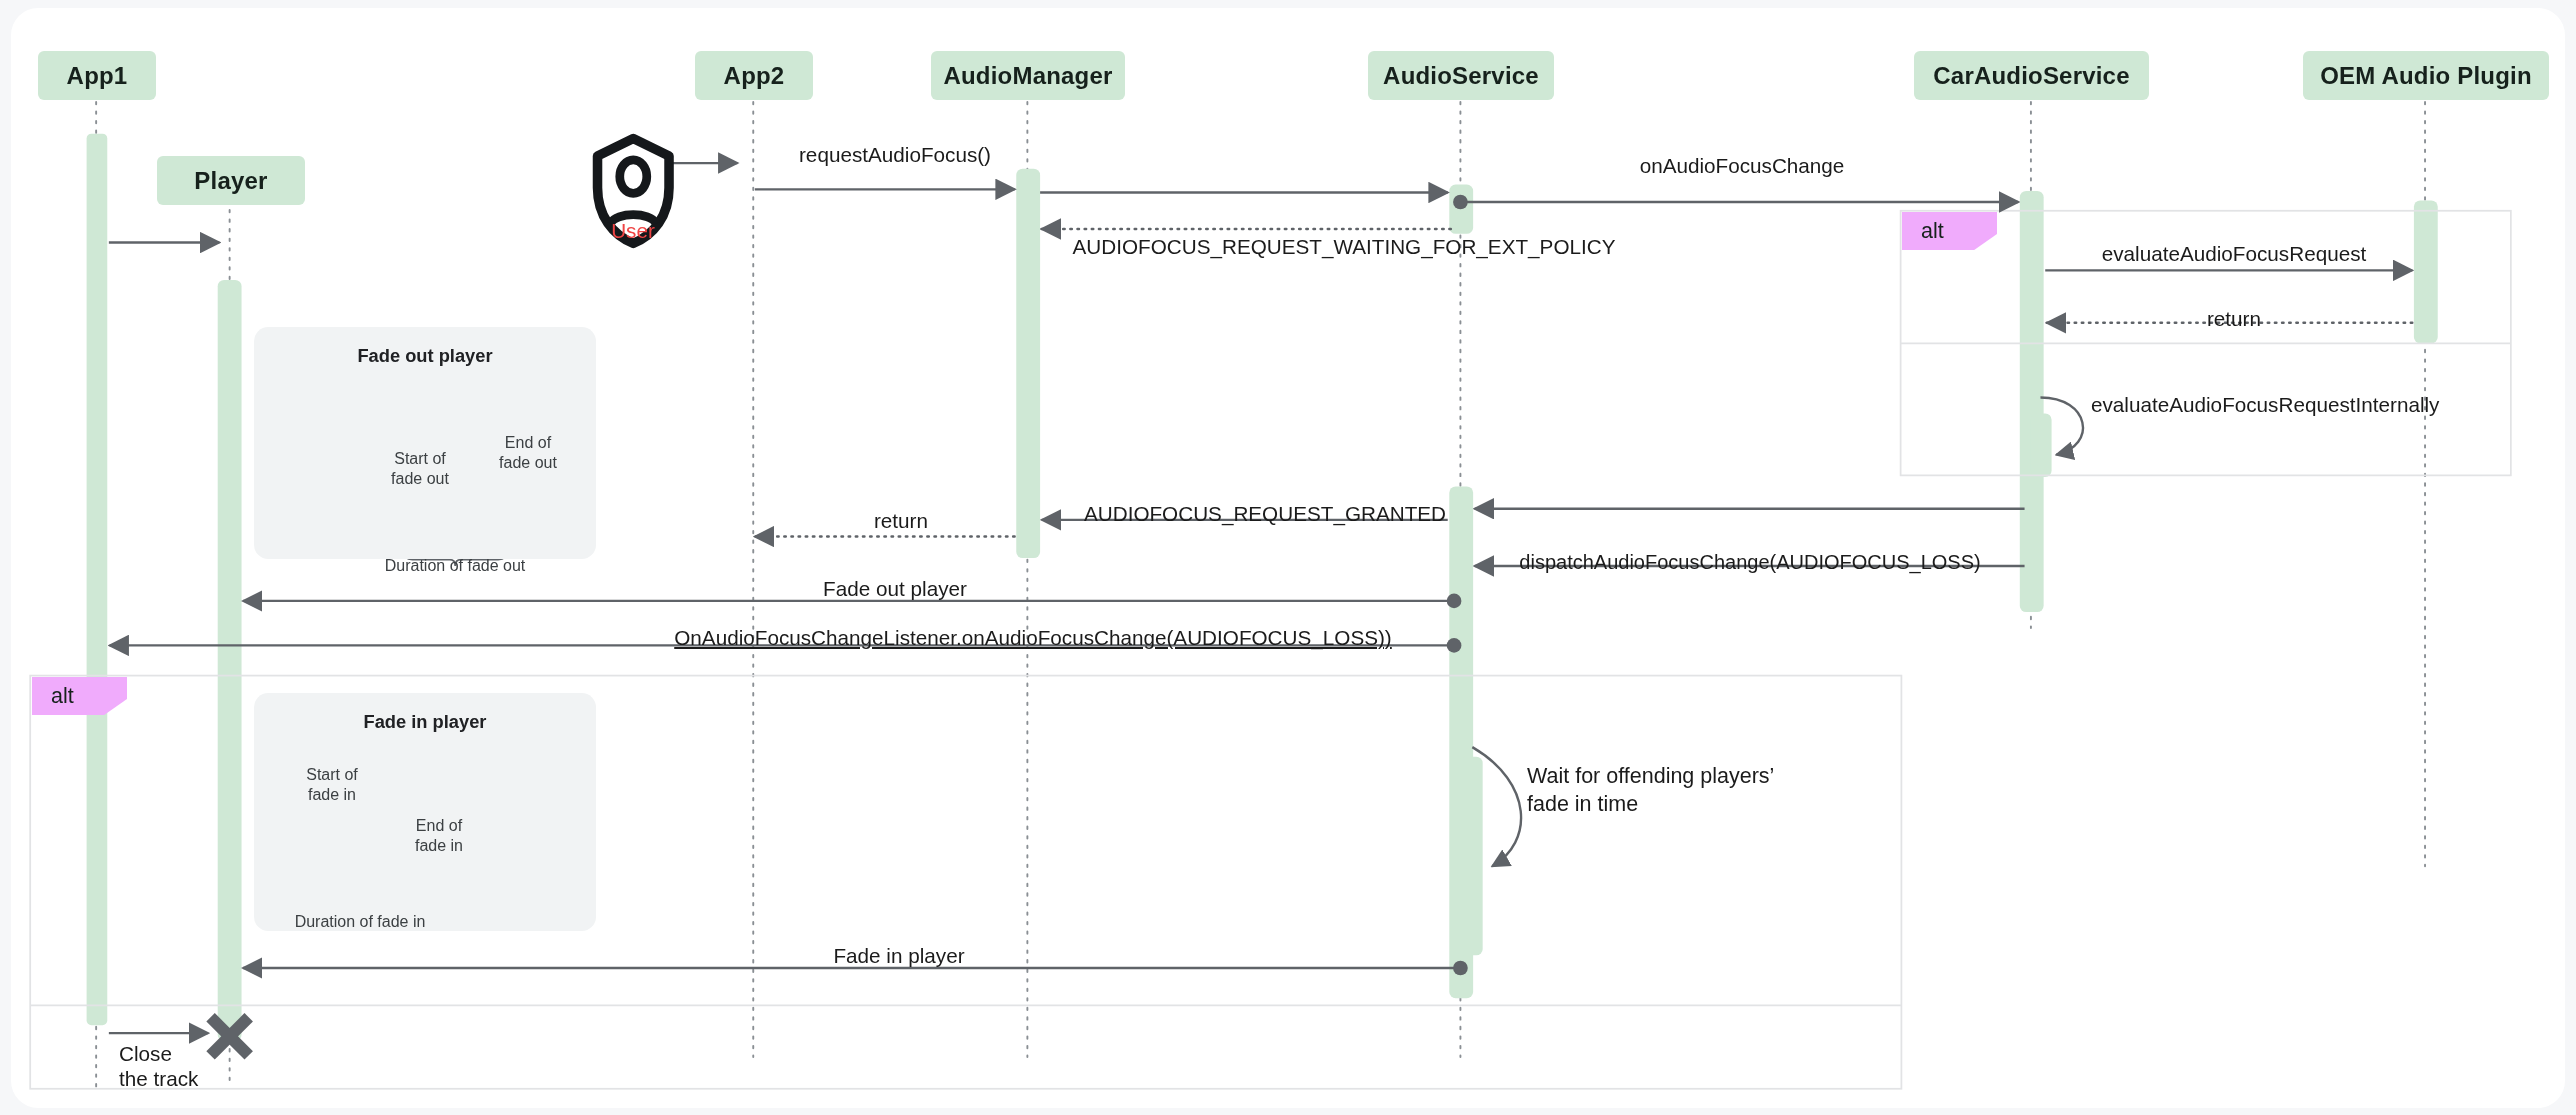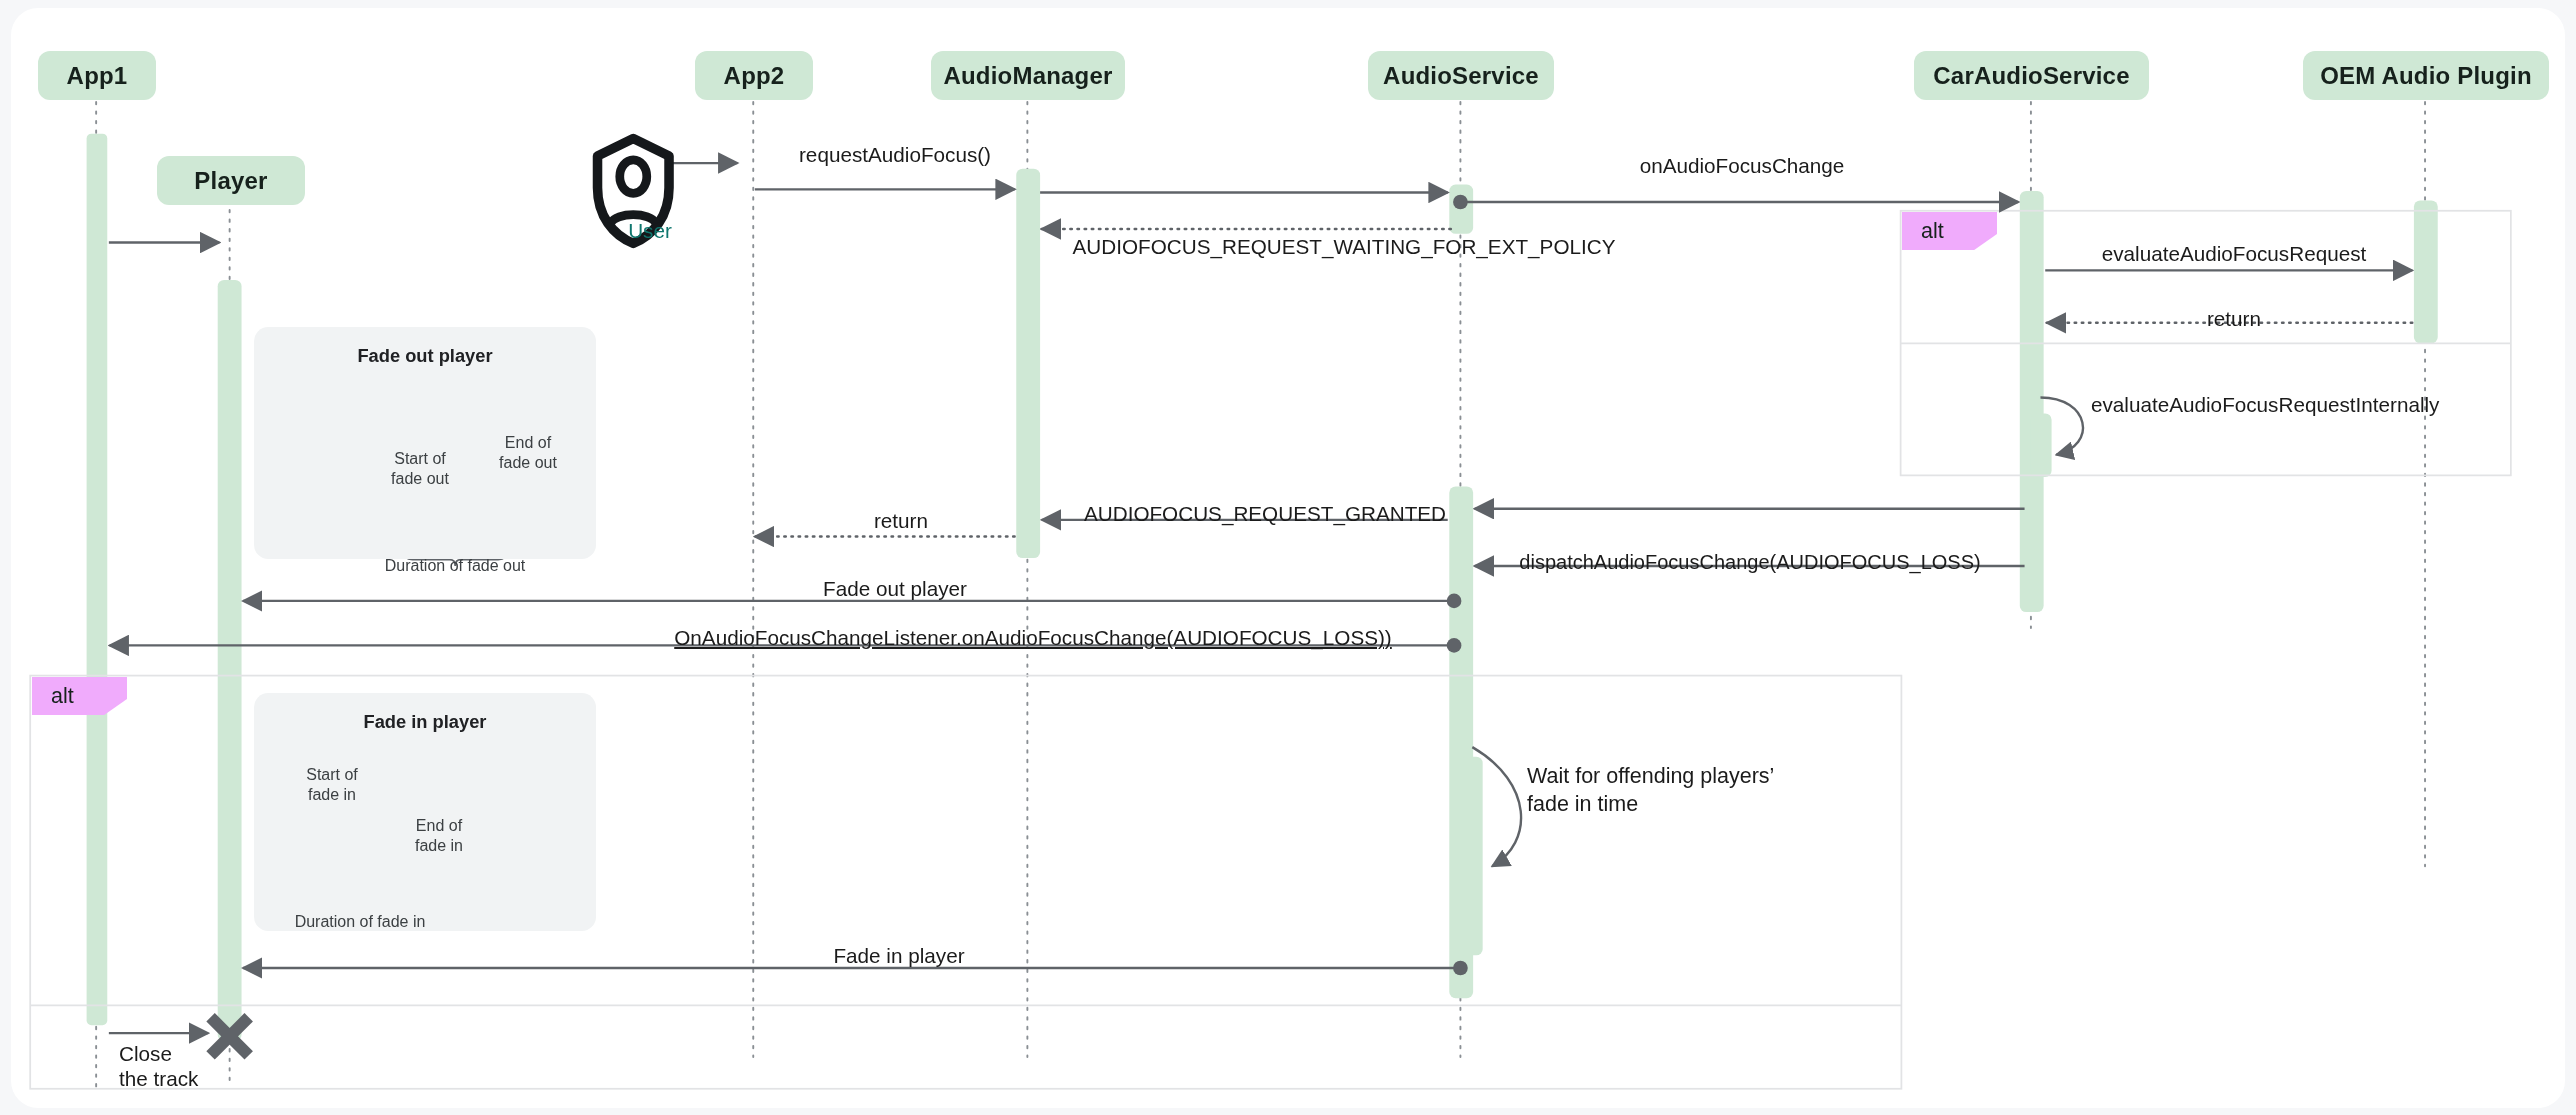--- a/index.html
+++ b/index.html
@@ -1,21 +1,21 @@
 <!DOCTYPE html>
 <html style="font-size:12.7px"><head>
 <meta charset="utf-8">
 <style>
   html,body{margin:0;padding:0;background:#ffffff;}
   body{font-family:"Liberation Sans","DejaVu Sans",sans-serif;}
   #stage{position:relative;width:2576px;height:1116px;background:#f6f7f9;overflow:hidden;}
   #canvas{position:absolute;left:11px;top:8px;width:2554px;height:1100px;background:#ffffff;border-radius:27px;}
   .svgroot{position:absolute;left:0;top:0;width:2576px;height:1116px;}
   .lifeline-box{
-    position:absolute;background:#cfe8d5;border-radius:12px;
+    position:absolute;background:#cfe8d5;border-radius:6px;
     display:flex;align-items:center;justify-content:center;
     font-size:24px;font-weight:700;color:#16211c;
     letter-spacing:0.2px;white-space:nowrap;padding:0 14.3px;box-sizing:border-box;
     height:49px;
   }
   .msg{
     position:absolute;font-size:20.7px;color:#1b1b1b;white-space:nowrap;
     line-height:1.16;
   }
   .msg.center{transform:translateX(-50%);}
@@ -30,21 +30,21 @@
     position:absolute;background:#f1f3f4;border-radius:14.3px;box-sizing:border-box;
   }
   .fade-title{
     position:absolute;width:100%;text-align:center;font-size:18.3px;font-weight:700;color:#202124;
   }
   .fade-lbl{
     position:absolute;font-size:16px;color:#3c4043;text-align:center;line-height:1.22;
     transform:translateX(-50%);white-space:nowrap;
   }
   .user-label{
-    position:absolute;font-size:20.7px;color:#0f766e;text-align:center;transform:translateX(-50%);margin-left:17px;
+    position:absolute;font-size:20.7px;color:#ef4444;text-align:center;transform:translateX(-50%);
   }
   .note-txt{
     position:absolute;font-size:21.5px;color:#1b1b1b;line-height:1.28;white-space:nowrap;
   }
   .close-txt{
     position:absolute;font-size:20.7px;color:#1b1b1b;line-height:1.22;white-space:nowrap;
   }
 </style>
 </head>
 <body>

